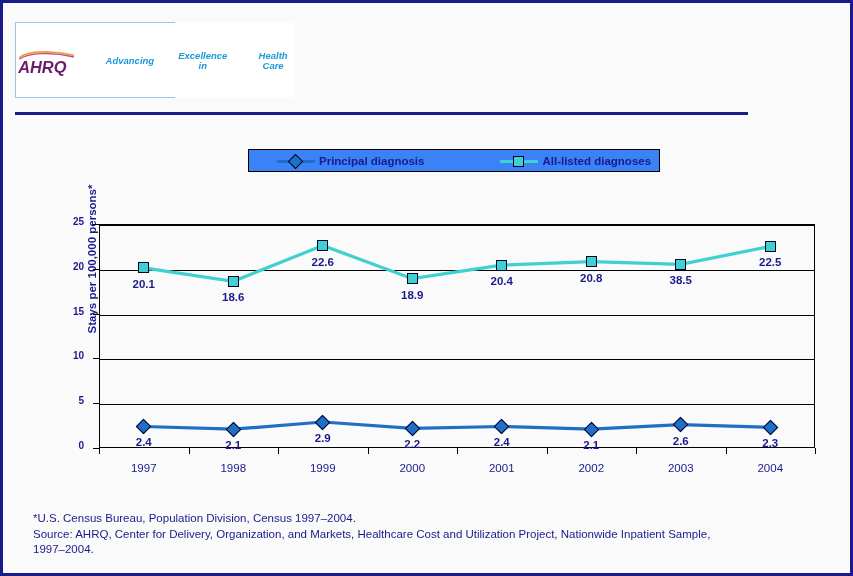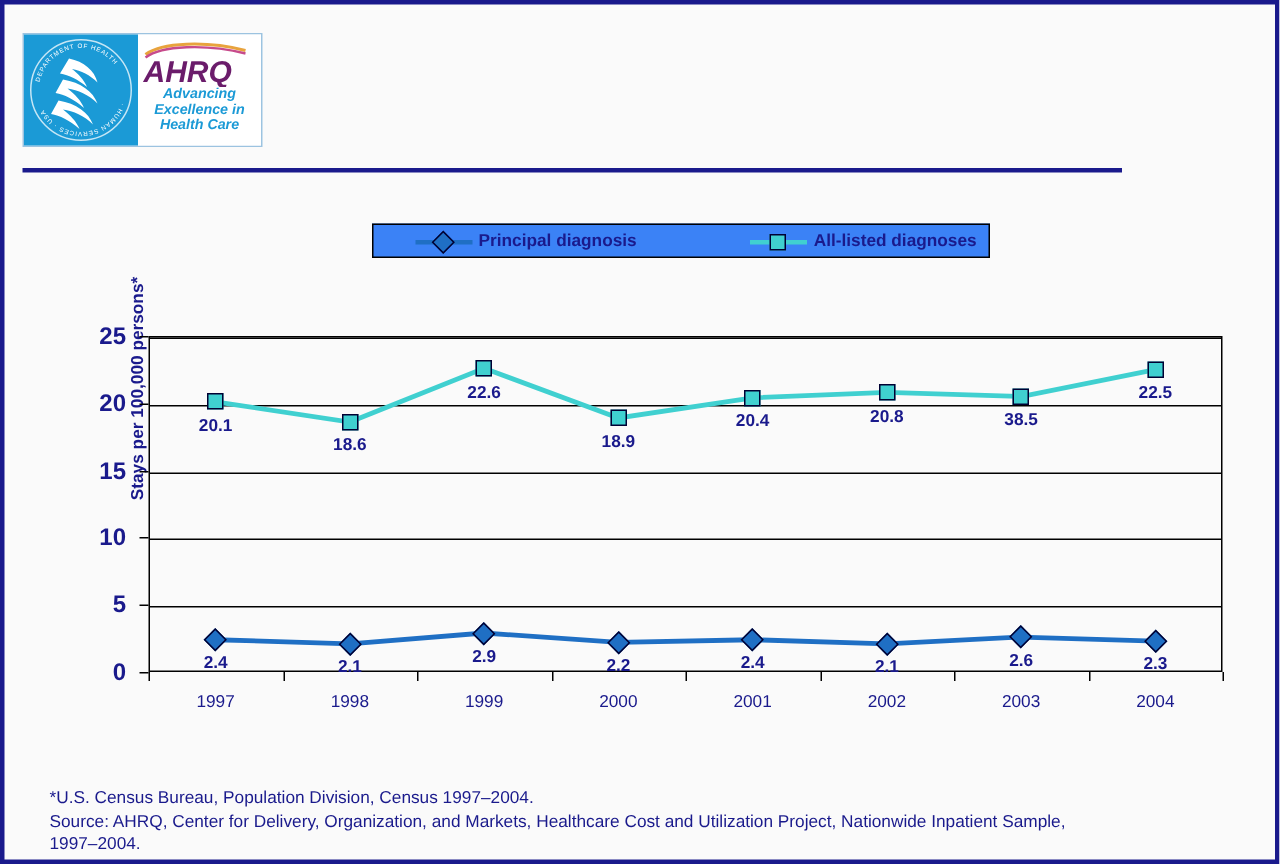--- a/index.html
+++ b/index.html
@@ -59,25 +59,26 @@
   #hhs-seal .seal-text {
     position: absolute;
     left: 0; top: 0;
     width: 76px; height: 74px;
   }
   #ahrq-mark {
     flex: 1;
     position: relative;
     background: #ffffff;
     display: flex;
-    flex-direction: column;
+    flex-direction: row;
     align-items: center;
     justify-content: flex-start;
     padding-top: 2px;
     box-sizing: border-box;
+    gap: 24px;
   }
   #ahrq-wordmark {
     width: 80px;
     height: 30px;
     margin-top: 3px;
   }
   .ahrq-tagline {
     color: #1b9ad6;
     font-family: "Liberation Sans", sans-serif;
     font-weight: bold;
@@ -190,21 +191,21 @@
     position: absolute;
     left: 0;
     width: 714px;
     height: 1px;
     background: #000000;
   }
   .ytick-label {
     position: absolute;
     color: #1a1a8c;
     font-weight: bold;
-    font-size: 16px;
+    font-size: 10px;
     text-align: right;
     width: 30px;
     font-family: "Liberation Sans", sans-serif;
   }
   .ytick-mark {
     position: absolute;
     width: 6px;
     height: 1px;
     background: #000000;
   }
@@ -257,21 +258,20 @@
   
   #footnotes {
     position: absolute;
     left: 30px;
     top: 508px;
     width: 800px;
     color: #1a1a8c;
     font-size: 11.5px;
     line-height: 15.5px;
     font-family: "Liberation Sans", sans-serif;
-    margin-top: 14px;
   }
   #footnotes div { white-space: nowrap; }
 </style>
 </head>
 <body>
 
 <div id="page">
 
   <div id="header">
 

